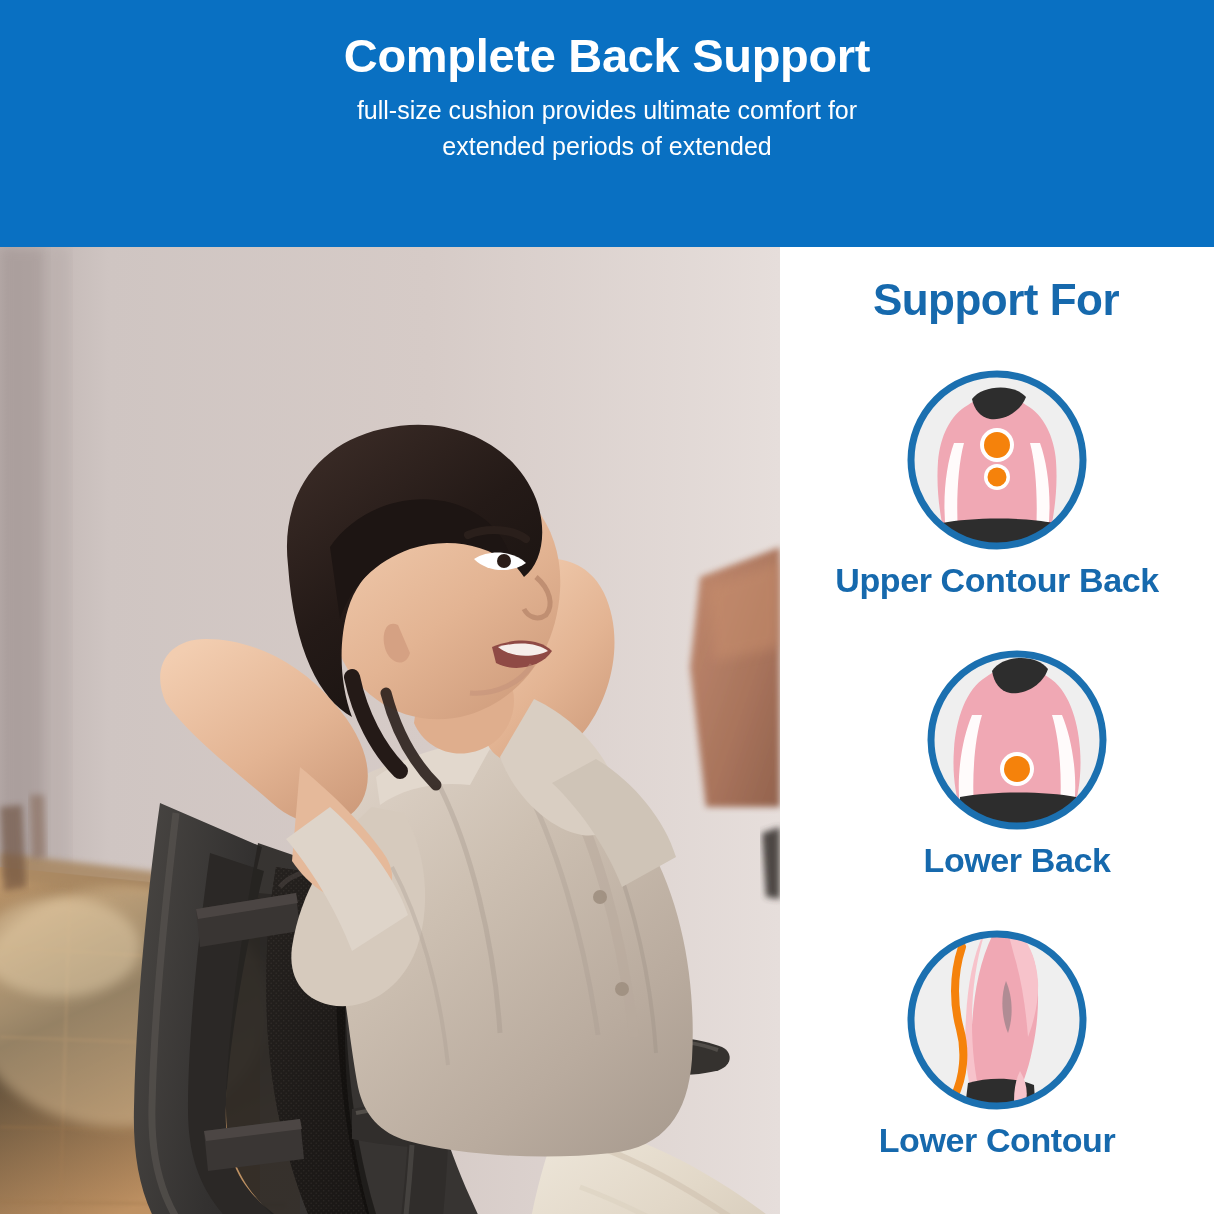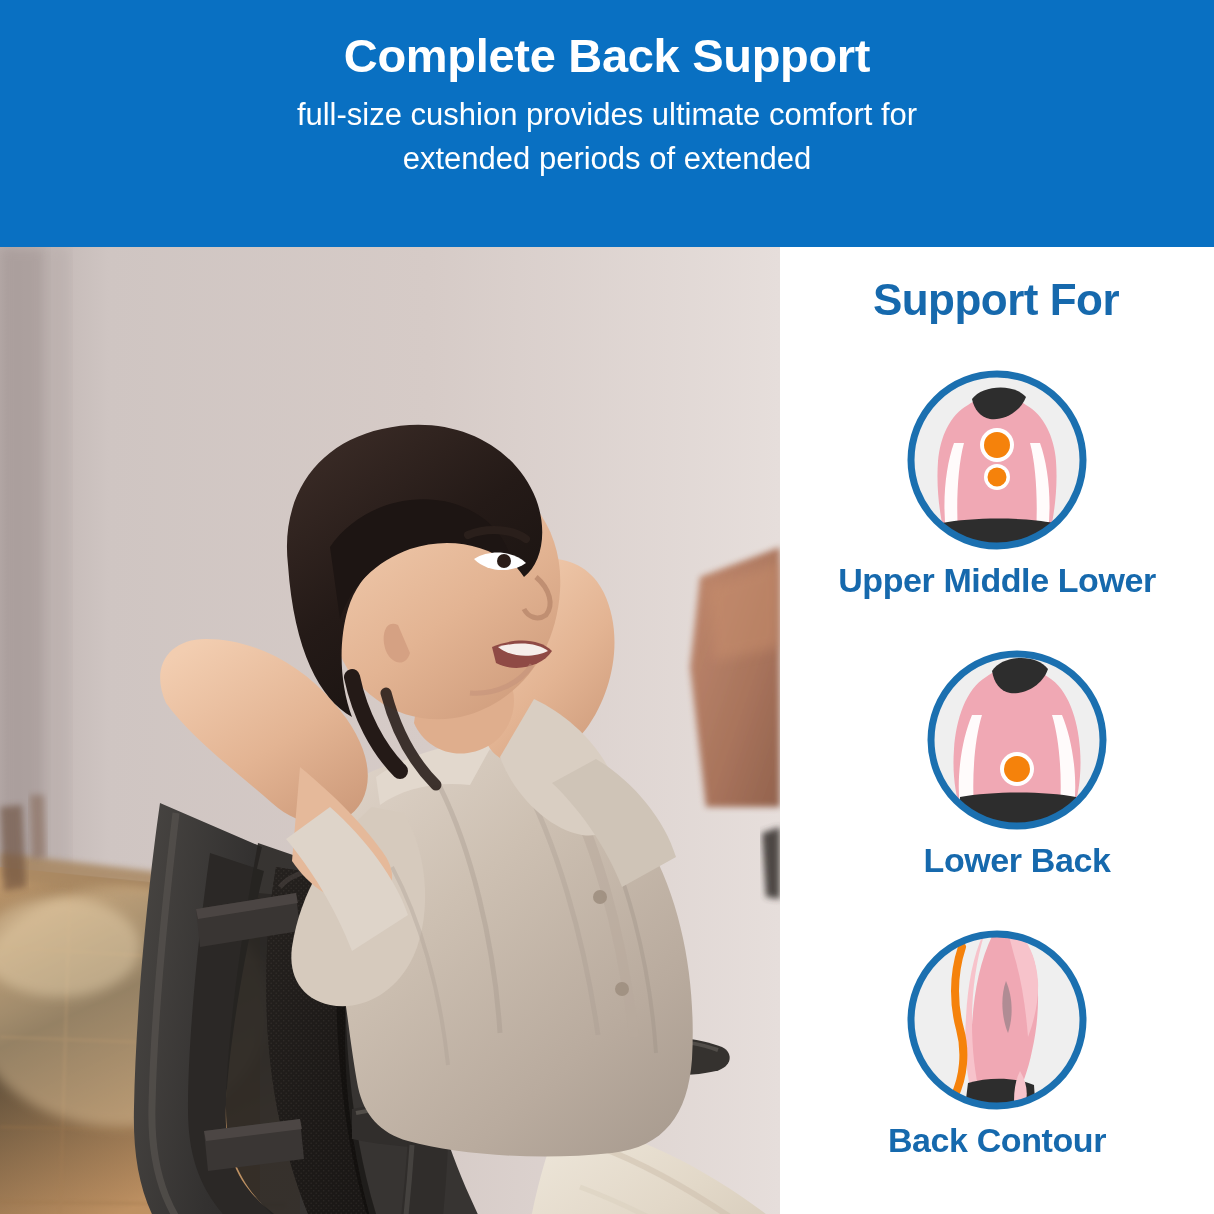--- a/index.html
+++ b/index.html
@@ -40,21 +40,21 @@
     font-size: 47px;
     font-weight: bold;
     letter-spacing: -0.3px;
     line-height: 1.0;
     text-align: center;
     margin: 0 0 14px 0;
     white-space: nowrap;
   }
   .banner-sub {
     color: #ffffff;
-    font-size: 31px;
+    font-size: 25px;
     font-weight: normal;
     text-align: center;
     line-height: 1.42;
     white-space: nowrap;
   }
 
   
   #photo {
     position: absolute;
     left: 0;
@@ -433,21 +433,21 @@
           <path d="M40 158 C 70 152, 122 152, 152 158 L 152 190 L 40 190 Z" fill="#2d2d2d"></path>
 
           <circle cx="95" cy="80" r="17" fill="#ffffff"></circle>
           <circle cx="95" cy="80" r="13" fill="#f5820b"></circle>
 
           <circle cx="95" cy="112" r="13" fill="#ffffff"></circle>
           <circle cx="95" cy="112" r="9.5" fill="#f5820b"></circle>
         </g>
         <circle cx="95" cy="95" r="86" fill="none" stroke="#1b70b0" stroke-width="7"></circle>
       </svg>
-      <span class="feature-label">Upper Middle Lower</span>
+      <span class="feature-label">Upper Contour Back</span>
     </div>
 
     <div class="feature" id="feature-1">
       <svg class="feature-icon" width="190" height="190" viewBox="0 0 190 190" xmlns="http://www.w3.org/2000/svg">
         <defs>
           <clipPath id="clip2">
               <circle cx="95" cy="95" r="86"></circle>
             </clipPath>
         </defs>
         <circle cx="95" cy="95" r="86" fill="#efefef"></circle>
@@ -505,17 +505,17 @@
           <path d="M104 56 C 110 70, 112 90, 106 108 C 100 94, 98 72, 104 56 Z" fill="#8d7d82" opacity="0.65"></path>
 
           <path d="M60 22 C 50 52, 52 82, 58 104 C 64 126, 62 152, 52 172" stroke="#f5820b" stroke-width="8" fill="none" stroke-linecap="round"></path>
 
           <path d="M66 158 C 86 152, 114 152, 132 160 L 134 190 L 62 190 Z" fill="#2d2d2d"></path>
 
           <path d="M118 146 C 124 156, 126 166, 124 176 L 112 176 C 112 164, 114 154, 118 146 Z" fill="#f7c3cb"></path>
         </g>
         <circle cx="95" cy="95" r="86" fill="none" stroke="#1b70b0" stroke-width="7"></circle>
       </svg>
-      <span class="feature-label">Back Contour</span>
+      <span class="feature-label">Lower Contour</span>
     </div>
 
   </div>
 </div>
 
 </body></html>

